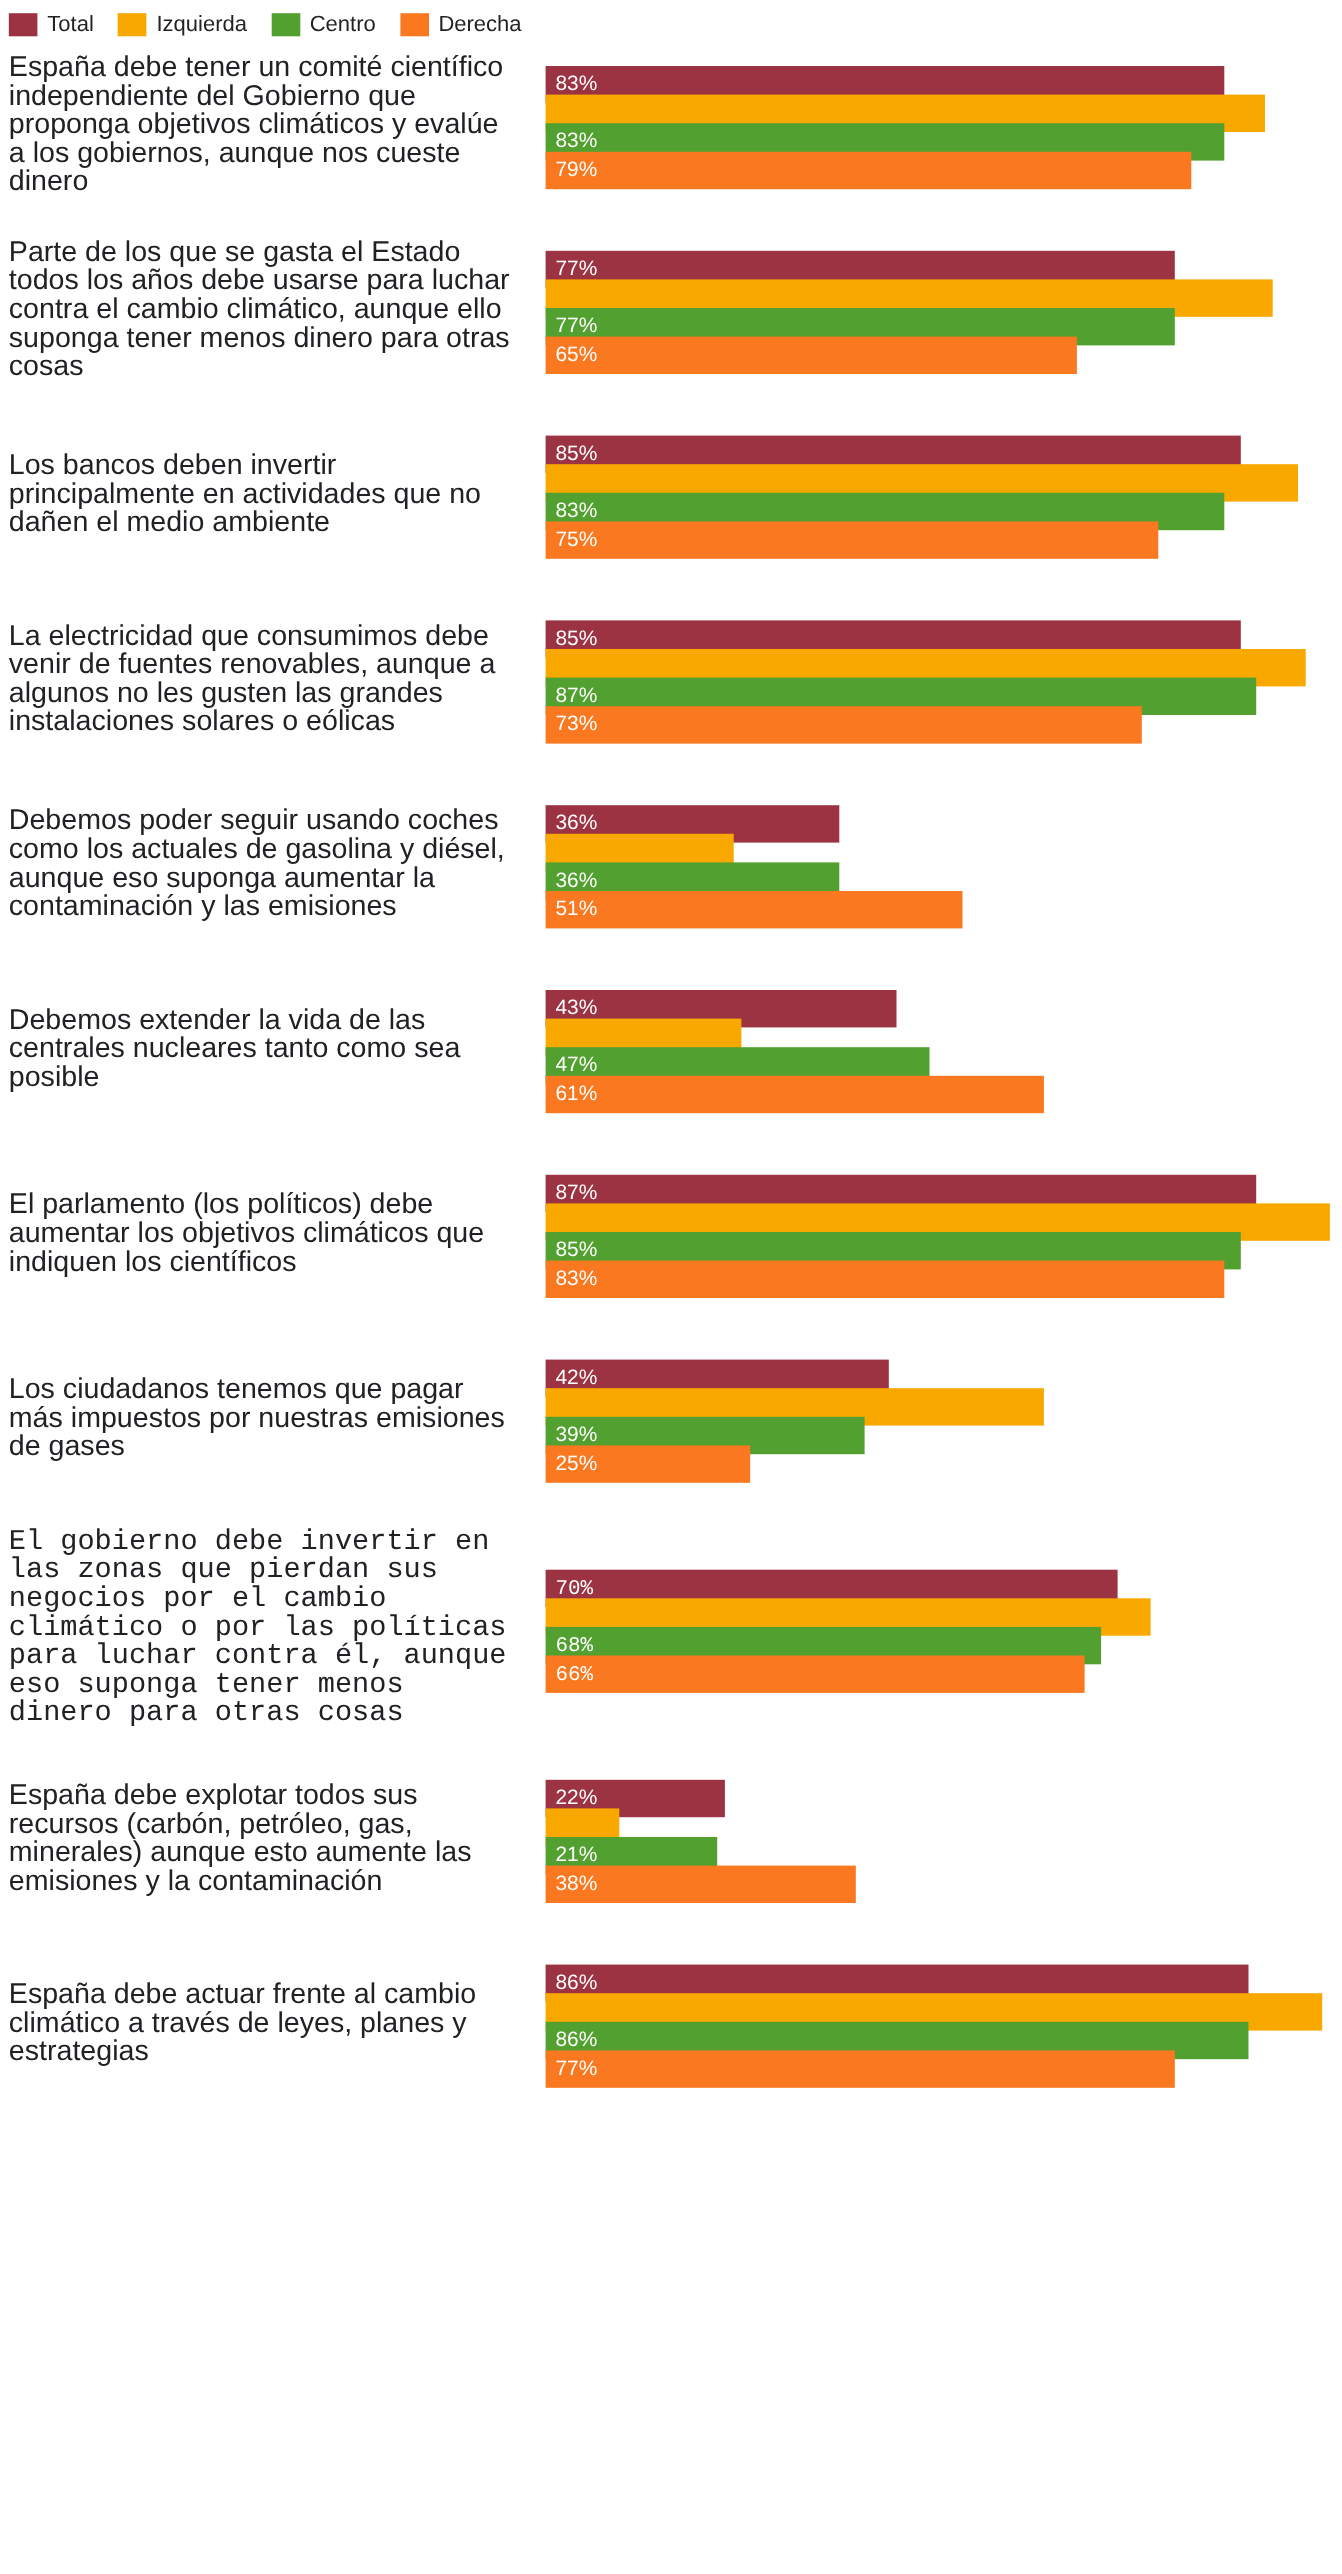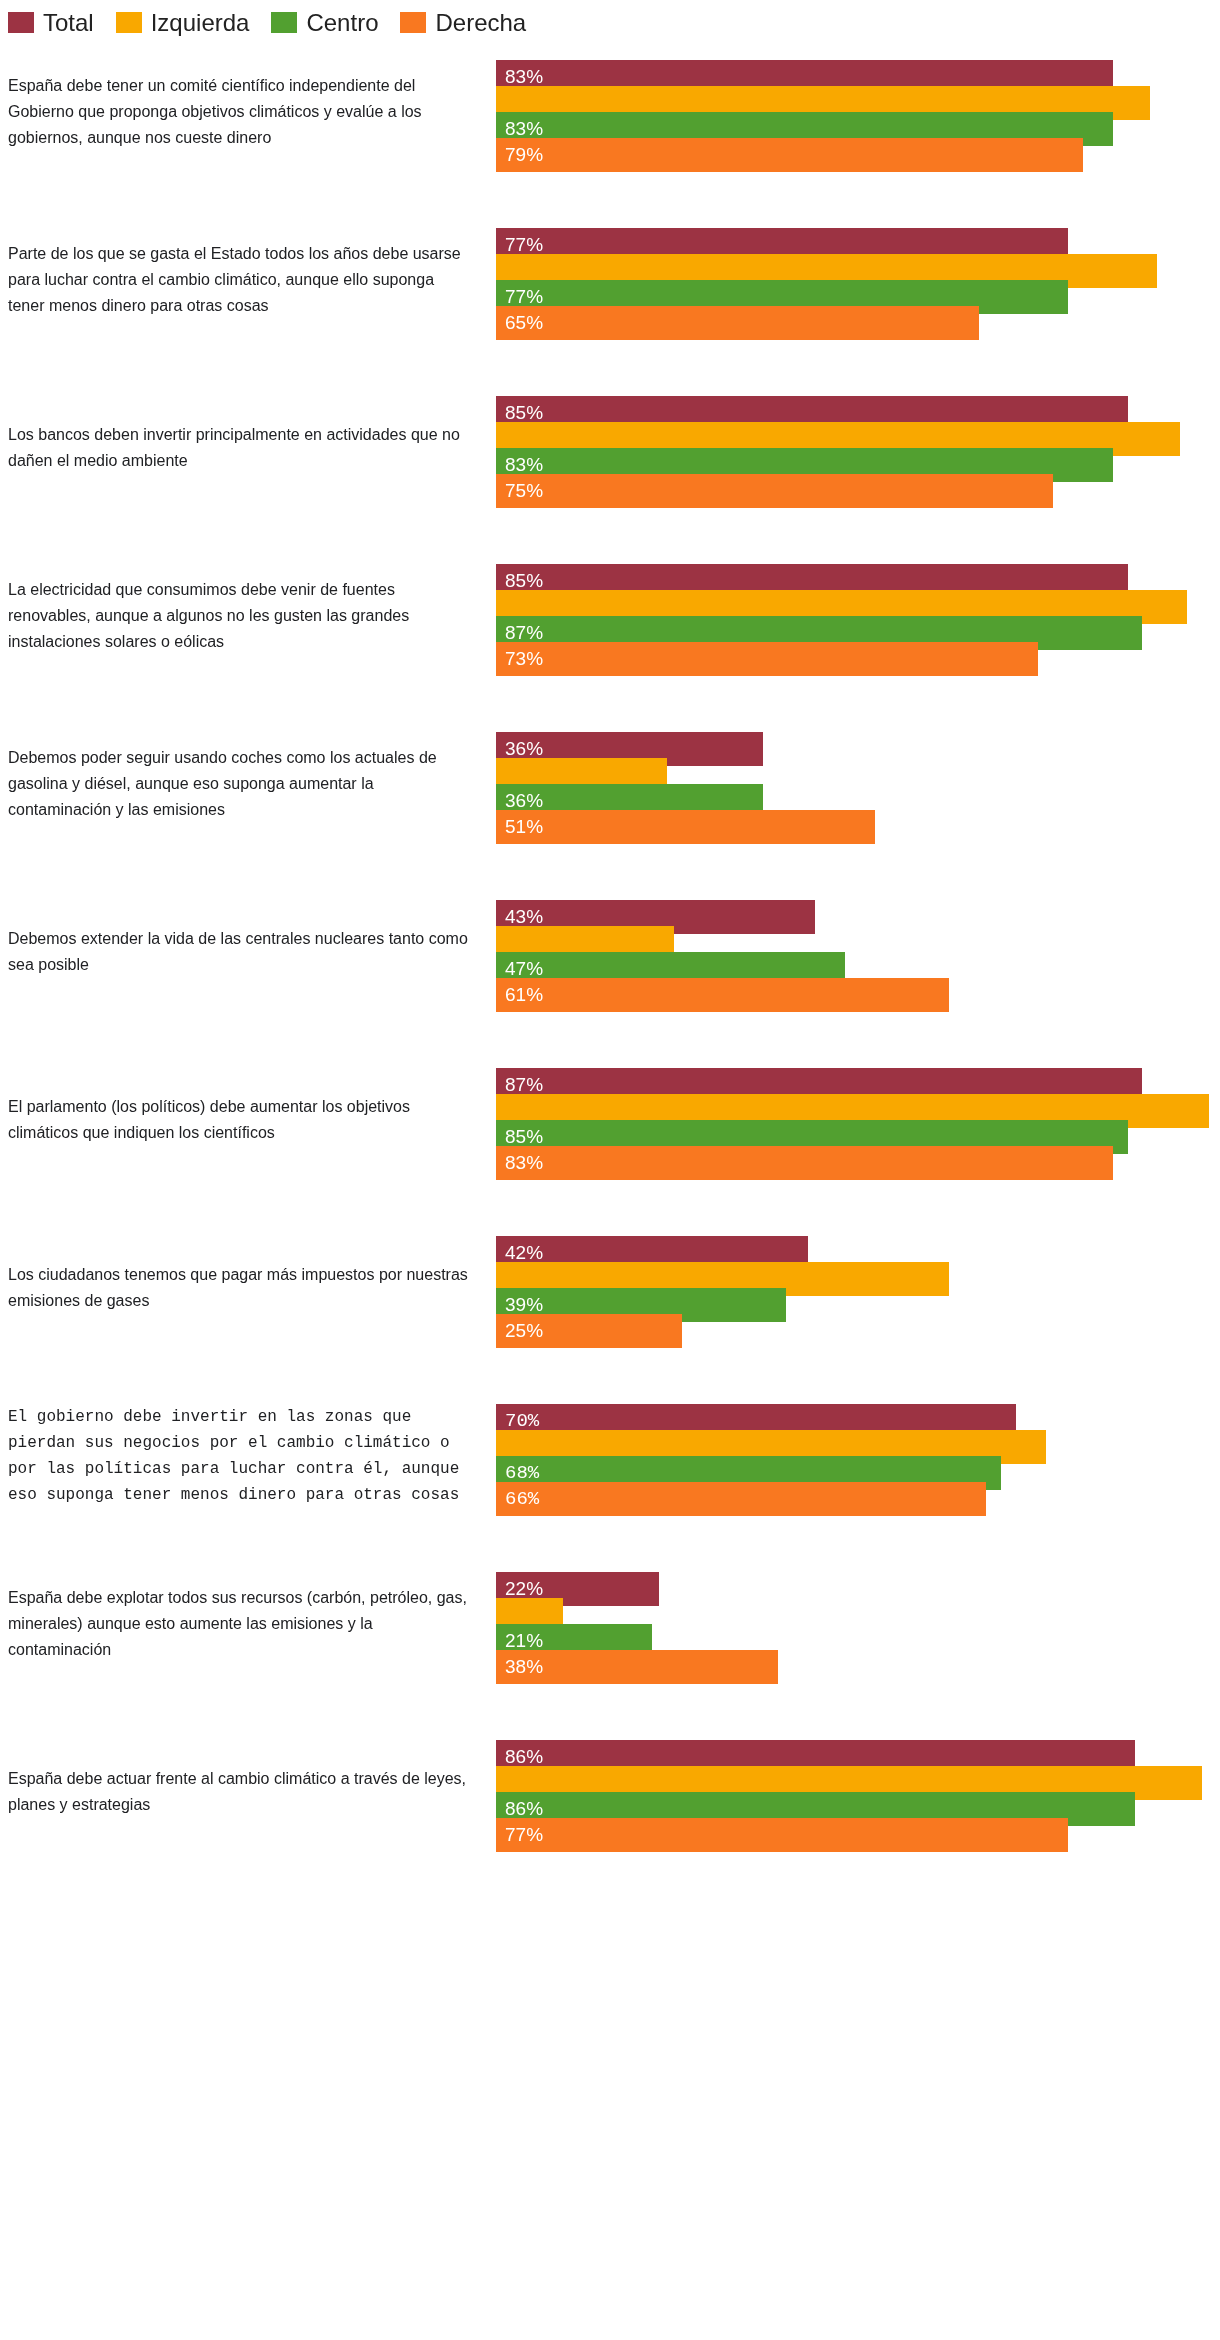--- a/index.html
+++ b/index.html
@@ -30,21 +30,21 @@
     align-items: center;
     margin-right: 22px;
   }
   .legend-swatch {
     width: 26px;
     height: 21px;
     margin-right: 9px;
     flex: none;
   }
   .legend-label {
-    font-size: 24px;
+    font-size: 20px;
     line-height: 21px;
     color: #222222;
     white-space: nowrap;
   }
 
   
   #chart {
     position: relative;
     width: 1220px;
   }
@@ -52,21 +52,21 @@
     position: relative;
     display: flex;
     align-items: center;
     box-sizing: border-box;
   }
   .group-label {
     width: 496px;
     box-sizing: border-box;
     padding-right: 24px;
     padding-left: 8px;
-    font-size: 16px;
+    font-size: 26px;
     line-height: 26px;
     color: #202124;
     flex: none;
   }
   .bars {
     position: relative;
     flex: 1 1 auto;
     align-self: stretch;
     display: flex;
     flex-direction: column;

